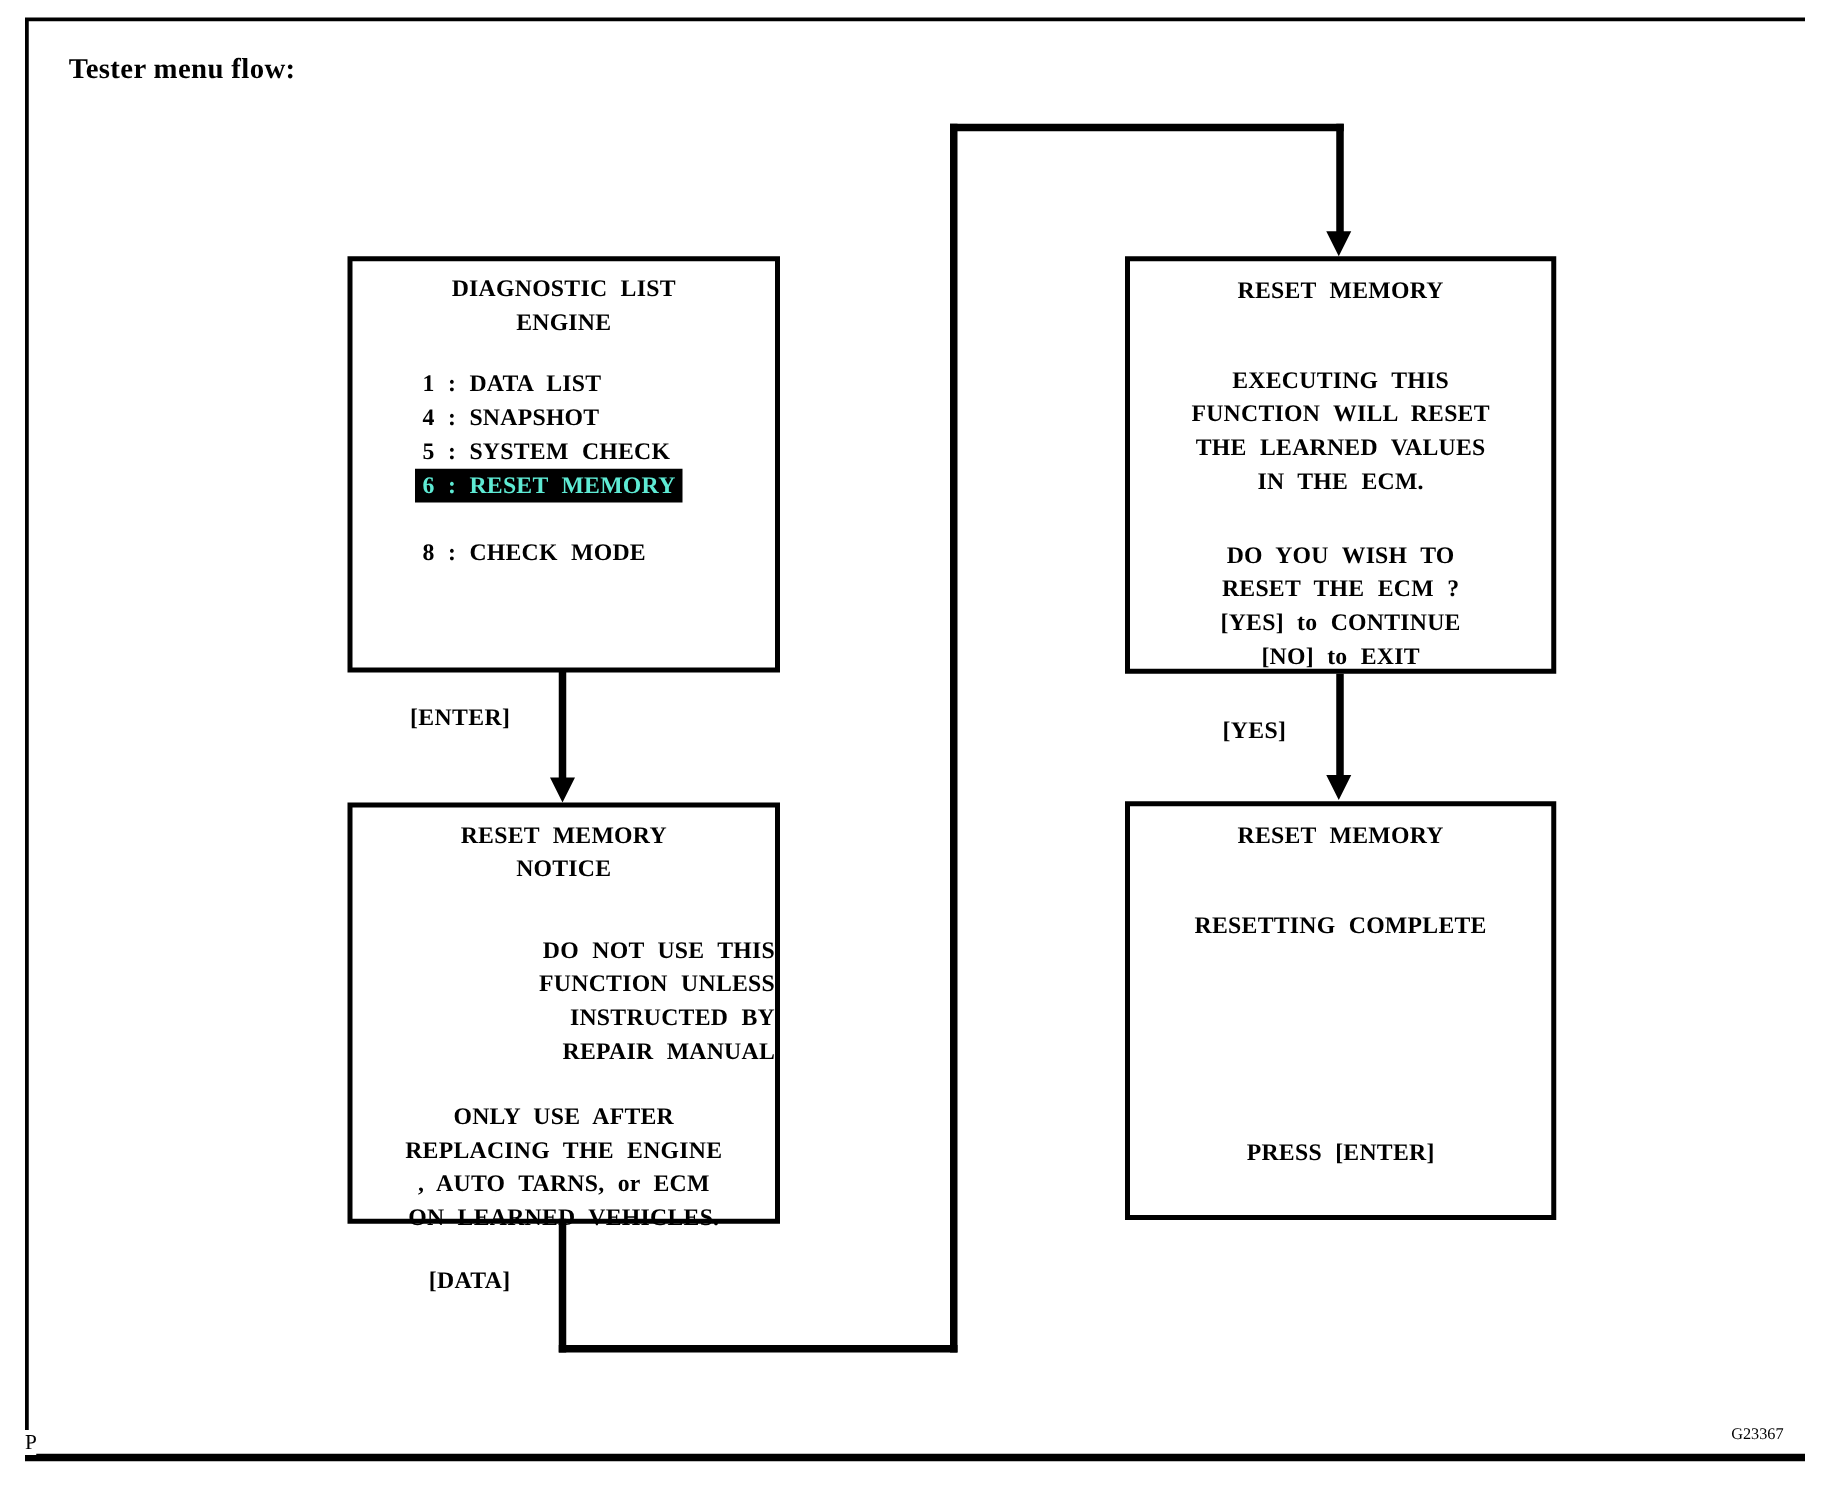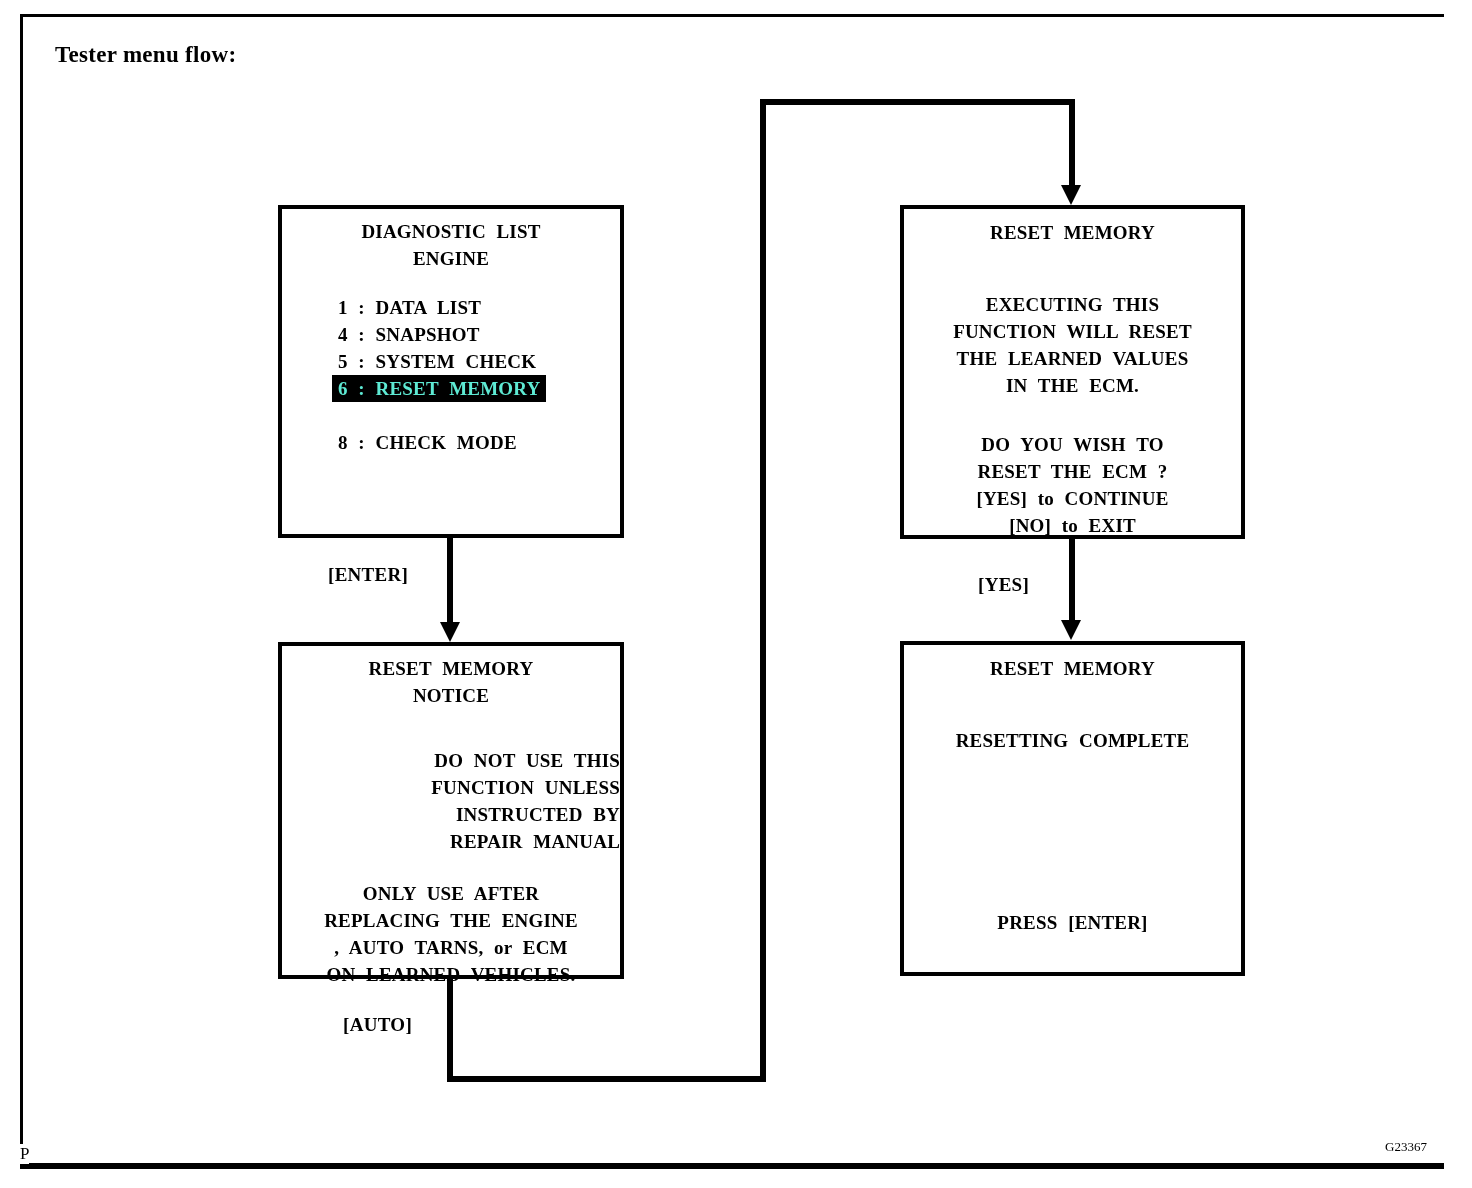--- a/index.html
+++ b/index.html
@@ -162,18 +162,18 @@
   <div class="line" style="left:1069px; top:539px; width:6px; height:82px;"></div>
   <div class="arrowhead-down" style="left:1061px; top:620px;"></div>
   <div class="conn-label lbl-yes">[YES]</div>
 
   <div class="line" style="left:447px; top:975px; width:6px; height:107px;"></div>
   <div class="line" style="left:447px; top:1076px; width:319px; height:6px;"></div>
   <div class="line" style="left:760px; top:99px; width:6px; height:983px;"></div>
   <div class="line" style="left:760px; top:99px; width:315px; height:6px;"></div>
   <div class="line" style="left:1069px; top:99px; width:6px; height:88px;"></div>
   <div class="arrowhead-down" style="left:1061px; top:185px;"></div>
-  <div class="conn-label lbl-auto">[AUTO]</div>
+  <div class="conn-label lbl-auto">[DATA]</div>
 
   <div class="corner-code code-right">G23367</div>
   <div class="corner-code code-left">P</div>
 
 </div>
 
 </body></html>

